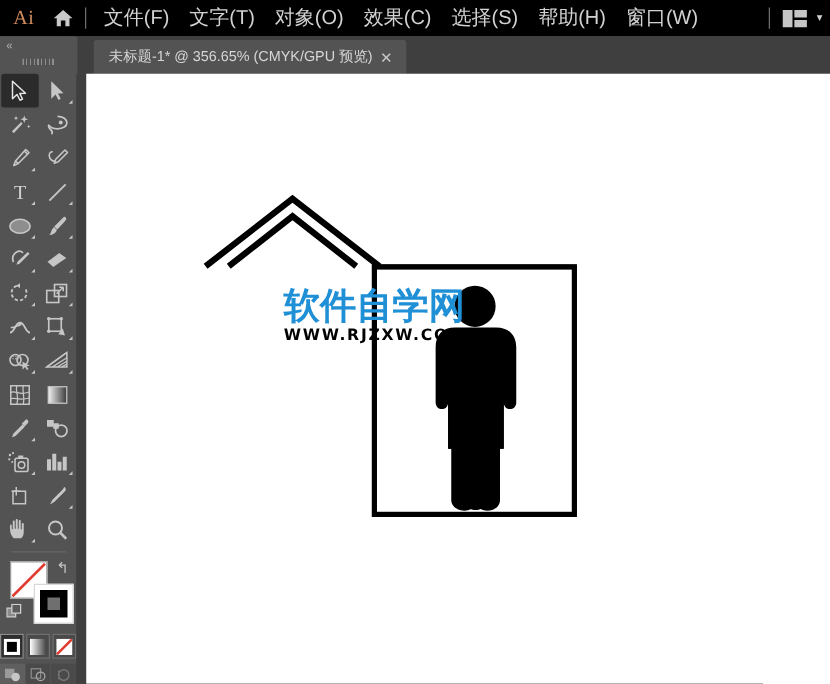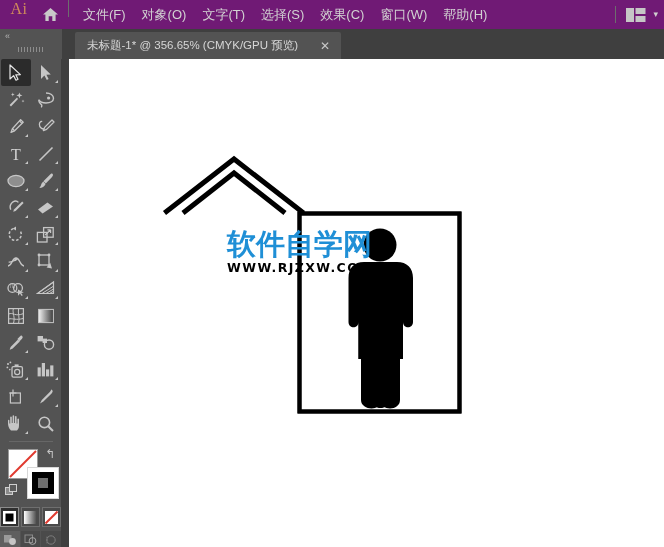--- a/index.html
+++ b/index.html
@@ -19,22 +19,23 @@
     width: 664px;
     height: 547px;
     background: #535353;
   }
 
   
   .menubar {
     position: absolute;
     left: 0; top: 0;
     width: 664px; height: 29px;
-    background: #701a75;
-    display: flex;
+    background: #000000;
+    display: flex;
+    align-items: center;
     box-sizing: border-box;
   }
   .ai-logo {
     width: 34px;
     text-align: center;
     color: #d08b5b;
     font-size: 16px;
     font-family: "Liberation Serif", "DejaVu Serif", serif;
     letter-spacing: 0.5px;
     padding-left: 2px;
@@ -52,21 +53,21 @@
     background: #6d6d6d;
     margin: 0 6px 0 4px;
   }
   .menu-items {
     display: flex;
     align-items: center;
     height: 29px;
   }
   .menu-item {
     color: #d2d2d2;
-    font-size: 13px;
+    font-size: 16px;
     padding: 0 8px;
     line-height: 29px;
     white-space: nowrap;
     cursor: default;
   }
   .ws-area {
     position: absolute;
     right: 6px; top: 0;
     height: 29px;
     display: flex;
@@ -101,21 +102,21 @@
     align-items: center;
     padding: 0 9px 0 12px;
     box-sizing: border-box;
     border-top-left-radius: 2px;
     border-top-right-radius: 2px;
   }
   .doc-tab-label {
     color: #d6d6d6;
     font-size: 11.5px;
     white-space: nowrap;
-    margin-right: 20px;
+    margin-right: 4px;
   }
   .doc-tab-close {
     color: #c8c8c8;
     font-size: 12px;
     line-height: 1;
     cursor: pointer;
     padding: 0 2px;
   }
 
   
@@ -314,26 +315,26 @@
   <div class="menubar">
     <div class="ai-logo">Ai</div>
     <div class="home-icon">
       <svg width="17" height="15" viewBox="0 0 17 15">
         <path d="M8.5 1 L16 7.6 L13.6 7.6 L13.6 14 L10.3 14 L10.3 9.3 L6.7 9.3 L6.7 14 L3.4 14 L3.4 7.6 L1 7.6 Z" fill="#c9c9c9"></path>
       </svg>
     </div>
     <div class="menu-sep"></div>
     <div class="menu-items">
       <div class="menu-item">文件(F)</div>
+      <div class="menu-item">文字(T)</div>
       <div class="menu-item">对象(O)</div>
-      <div class="menu-item">文字(T)</div>
+      <div class="menu-item">效果(C)</div>
       <div class="menu-item">选择(S)</div>
-      <div class="menu-item">效果(C)</div>
+      <div class="menu-item">帮助(H)</div>
       <div class="menu-item">窗口(W)</div>
-      <div class="menu-item">帮助(H)</div>
     </div>
     <div class="ws-area">
       <div class="ws-sep"></div>
       <div class="ws-icon">
         <svg width="20" height="14" viewBox="0 0 20 14">
           <rect x="0" y="0" width="8" height="14" fill="#c6c6c6"></rect>
           <rect x="9.5" y="0" width="10" height="6" fill="#c6c6c6"></rect>
           <rect x="9.5" y="8" width="10" height="6" fill="#c6c6c6"></rect>
         </svg>
       </div>

